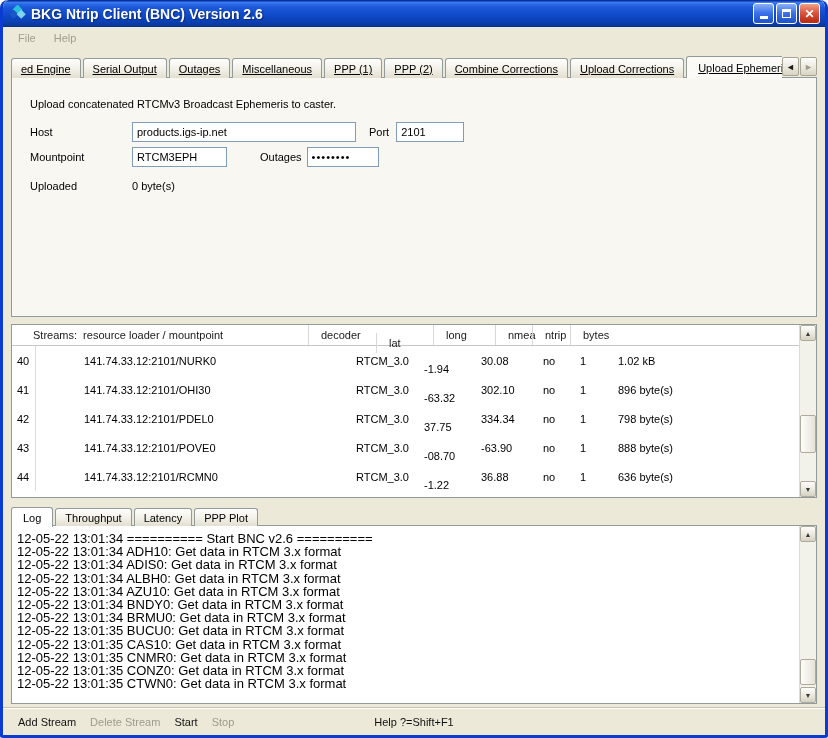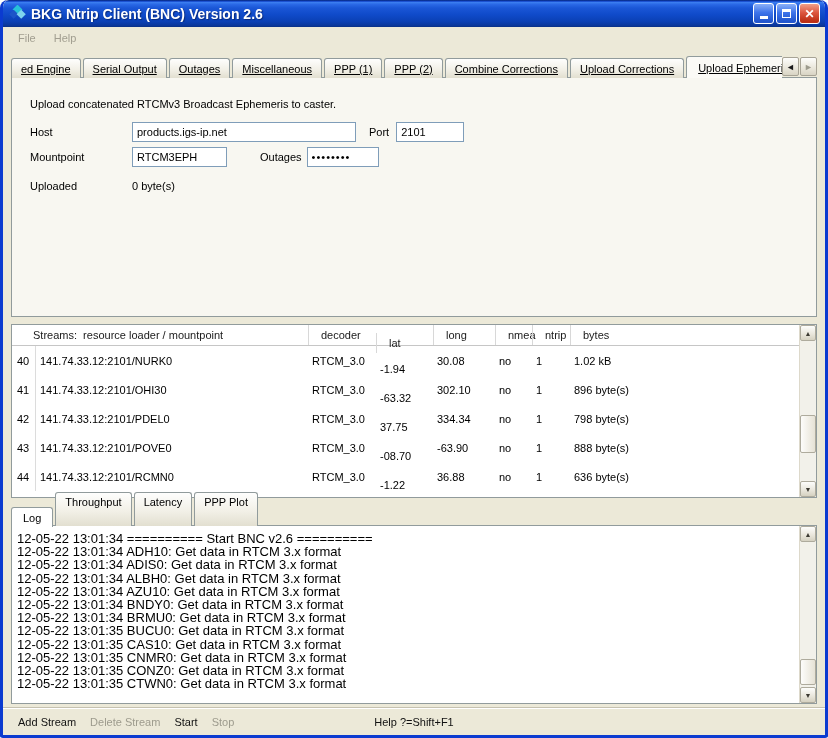--- a/index.html
+++ b/index.html
@@ -111,21 +111,21 @@
     background: #ffffff; border: 1px solid #919b9c;
     position: relative; overflow: hidden;
   }
   .streams-inner { position: absolute; left: 0; top: 0; right: 17px; bottom: 0; }
   .thead { display: flex; height: 21px; align-items: center; border-bottom: 1px solid #c6c6c6; font-size: 11px; color: #1a1a1a; }
   .th { border-left: 1px solid #d8d8d8; height: 100%; display: flex; align-items: center; padding-left: 12px; white-space: pre; }
   .th.first { border-left: none; width: 296px; flex: 0 0 296px; padding-left: 21px; }
   .trow { display: flex; height: 29px; align-items: center; font-size: 11px; color: #000; }
   .td { padding-left: 4px; white-space: nowrap; overflow: hidden; }
   .col-num { width: 24px; flex: 0 0 24px; align-self: stretch; display: flex; align-items: center; padding-left: 5px; border-right: 1px solid #dcdcdc; }
-  .col-mount { width: 272px; flex: 0 0 272px; }
+  .col-mount { width: 272px; flex: 0 0 272px; margin-left: 44px; }
   .col-dec { width: 68px; flex: 0 0 68px; }
   .col-lat { width: 57px; flex: 0 0 57px; margin-top: 16px; }
   .col-long { width: 62px; flex: 0 0 62px; }
   .col-nmea { width: 37px; flex: 0 0 37px; }
   .col-ntrip { width: 38px; flex: 0 0 38px; }
   .col-bytes { flex: 1; }
   
   .scrollbar { position: absolute; top: 0; right: 0; bottom: 0; width: 17px; background: #f2f1ea; border-left: 1px solid #ddd9cb; }
   .sb-btn {
     position: absolute; left: 0; width: 16px; height: 16px;
@@ -138,21 +138,21 @@
   .sb-thumb {
     position: absolute; left: 0; width: 16px;
     background: linear-gradient(90deg,#fdfdfb,#e6e2d5);
     border: 1px solid #aeab9d; border-radius: 2px; cursor: grab;
   }
   .streams-thumb { top: 90px; height: 38px; }
   .log-thumb { bottom: 18px; height: 26px; }
   
   .bottom-tabrow { height: 21px; flex: 0 0 21px; margin-top: 7px; display: flex; align-items: flex-end; position: relative; z-index: 2; }
   .btab {
-    font-size: 11px; padding: 3px 9px 18px 9px; margin-right: 2px;
+    font-size: 11px; padding: 3px 9px 2px 9px; margin-right: 2px;
     background: linear-gradient(180deg,#fefefd 0%,#f2f0e7 55%,#e2dfd0 100%);
     border: 1px solid #919b9c; border-bottom: none; border-radius: 3px 3px 0 0;
     cursor: pointer; white-space: nowrap;
   }
   .btab.active { background: #ffffff; padding: 4px 11px 3px 11px; margin-bottom: -1px; z-index: 3; position: relative; }
   .log-frame {
     flex: 1; background: #ffffff; border: 1px solid #919b9c;
     margin-top: -1px; position: relative; overflow: hidden; z-index: 1;
   }
   .log-lines { position: absolute; left: 0; top: 0; right: 17px; bottom: 0; padding: 6px 0 0 5px; overflow: hidden; }

